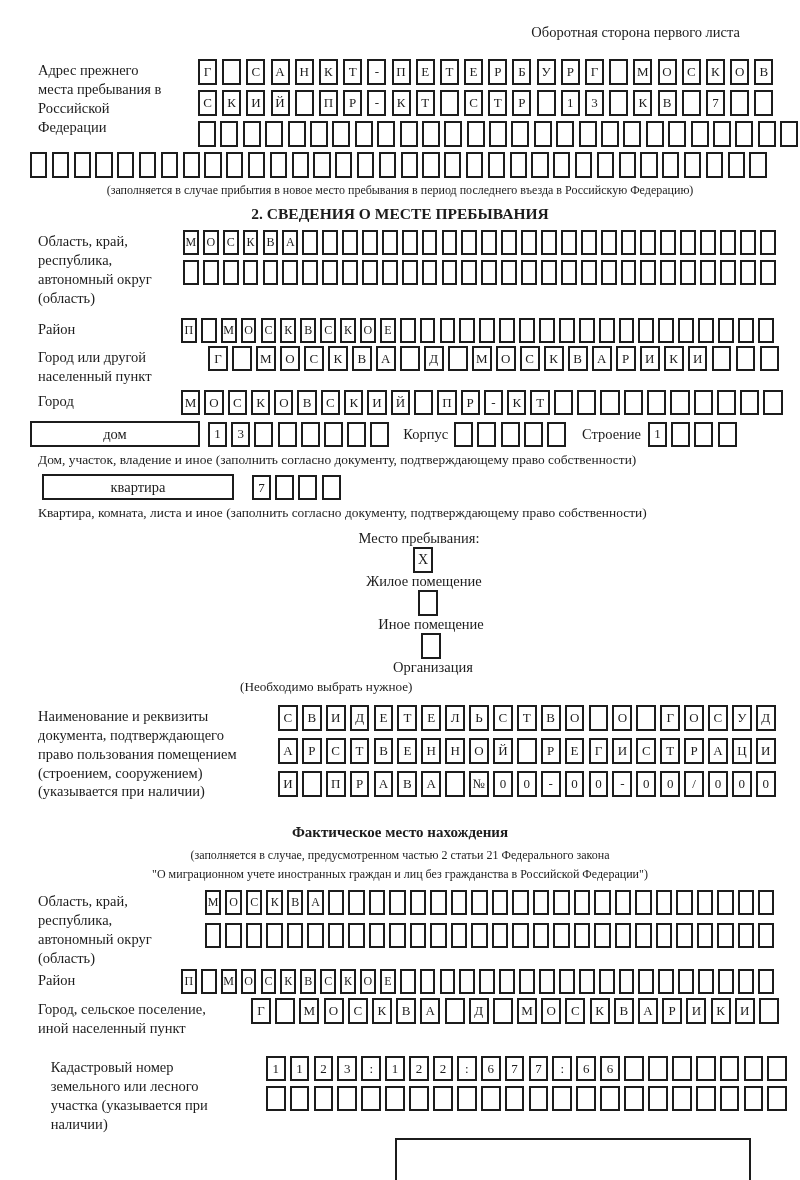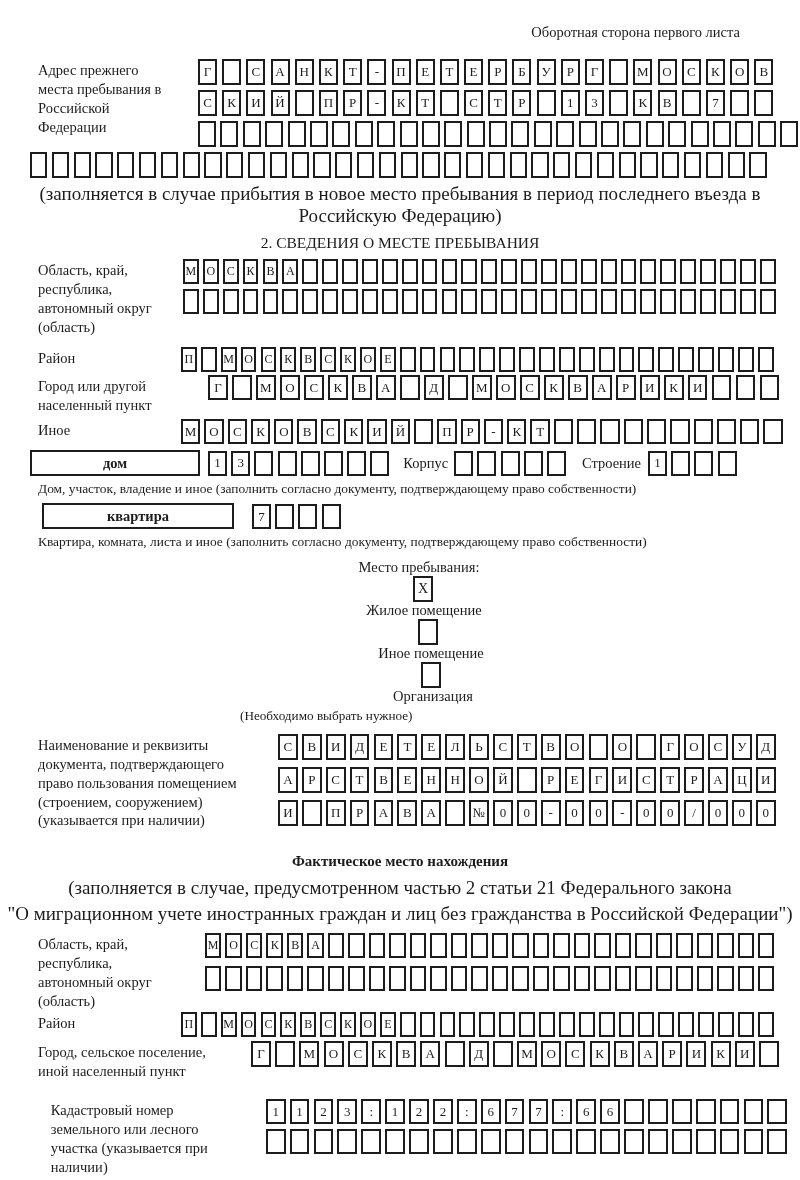--- a/index.html
+++ b/index.html
@@ -32,36 +32,36 @@
   .c-30    { --w:15.8px; --g:4.1px; --h:25px; }
   .c-30 .cell, .c-28 .cell { font-size: 12px; }
   .c-city1 { --w:19.8px; --g:4.2px; --h:25px; }
   .c-street{ --w:19.3px; --g:4px;   --h:25px; }
   .c-house { --w:19px;   --g:4.2px; --h:25px; }
   .c-doc   { --w:19.8px; --g:4.1px; --h:26px; }
   .c-28    { --w:16.4px; --g:4.1px; --h:25px; }
   .c-city2 { --w:20px;   --g:4.2px; --h:26px; }
   .c-cad   { --w:19.8px; --g:4.1px; --h:25px; }
 
-  .note { font-size: 19px; }
+  .note { font-size: 12px; }
   .center { text-align: center; }
   .prev-note { margin-top: 5px; }
-  .sec-title { text-align: center; font-weight: normal; font-size: 15.5px; margin-top: 7px; }
+  .sec-title { text-align: center; font-weight: bold; font-size: 15.5px; margin-top: 7px; }
 
   .f-prev { margin-top: 18px; }
   .row4 { margin-left: 30px; }
   .f-region1 { margin-top: 7px; }
   .f-district1 { margin-top: 11px; }
   .f-city1 { margin-top: 3px; }
   .f-street { margin-top: 4px; }
 
   .house-row { display: flex; align-items: center; margin: 6px 0 0 30px; }
   .wide-box {
     border: 2px solid var(--ink); height: 26px; display: flex;
-    align-items: center; justify-content: center; font-size: 14.5px; flex: none; font-weight: bold;
+    align-items: center; justify-content: center; font-size: 14.5px; flex: none;
   }
   .inline-label { font-size: 14.5px; flex: none; }
   .line-note { margin: 5px 0 0 38px; font-size: 13.4px; }
 
   .apt-row { display: flex; align-items: flex-end; margin: 6px 0 0 34px; padding-left: 8px; }
 
   .stay-row { display: flex; align-items: center; margin: 9px 0 0 38px; font-size: 14.5px; flex-direction: column; }
   .checkbox {
     flex: none; width: 20px; height: 26px; border: 2px solid var(--ink);
     display: flex; align-items: center; justify-content: center; font-size: 14px;
@@ -348,21 +348,21 @@
         <span class="cell">И</span>
         <span class="cell">К</span>
         <span class="cell">И</span>
         <span class="cell"></span>
         <span class="cell"></span>
         <span class="cell"></span>
       </div>
   </div>
 
   <div class="field f-street">
-    <div class="flabel" style="width:120px">Иное</div>
+    <div class="flabel" style="width:120px">Город</div>
     <div class="cells c-street">
         <span class="cell">М</span>
         <span class="cell">О</span>
         <span class="cell">С</span>
         <span class="cell">К</span>
         <span class="cell">О</span>
         <span class="cell">В</span>
         <span class="cell">С</span>
         <span class="cell">К</span>
         <span class="cell">И</span>

